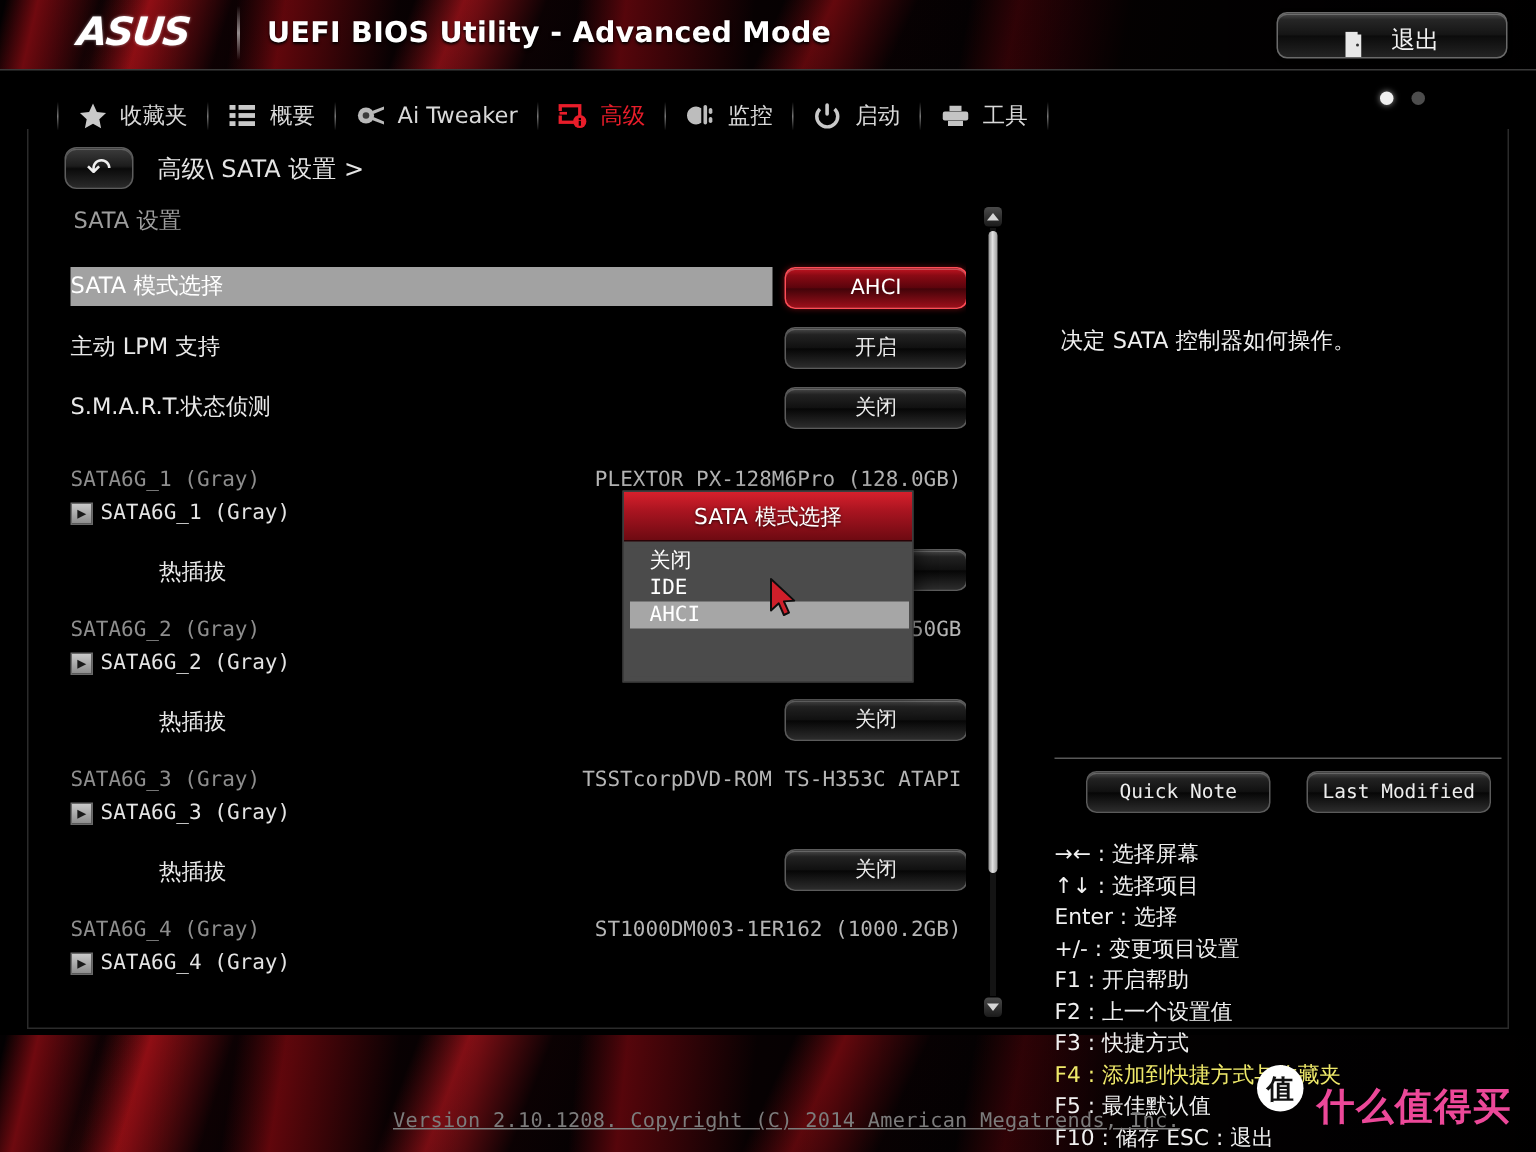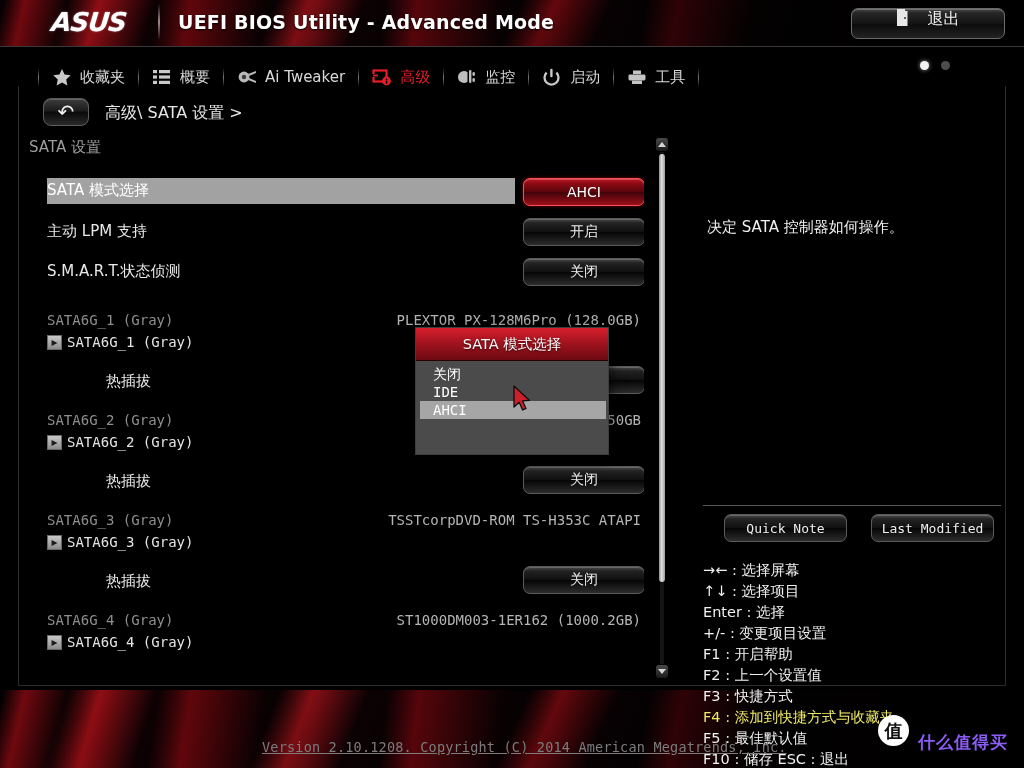--- a/index.html
+++ b/index.html
@@ -70,21 +70,21 @@
     letter-spacing: .2px;
     text-shadow: 0 1px 2px #000;
   }
   #exit-button {
     position: absolute; right: 19px; top: 8px;
     width: 154px; height: 31px;
     border-radius: 7px;
     border: 1px solid #6a6a6a;
     background: linear-gradient(180deg, #4a4a4a 0%, #262626 14%, #141414 50%, #0b0b0b 51%, #232323 100%);
     box-shadow: inset 0 1px 0 rgba(255,255,255,.22), 0 1px 3px rgba(0,0,0,.8);
-    display: flex; align-items: flex-start; justify-content: center; gap: 18px;
+    display: flex; align-items: flex-end; justify-content: center; gap: 18px;
     cursor: pointer;
   }
   #exit-button .exit-label {
     font-family: "DejaVu Sans", sans-serif;
     font-size: 16px; color: #f2f2f2;
   }
   .door-icon { width: 13px; height: 17px; position: relative; }
   .door-icon i {
     position: absolute; left: 0; top: 0; width: 11px; height: 17px;
     background: #e8e8e8;
@@ -155,21 +155,21 @@
   .back-arrow {
     font-family: "DejaVu Sans", sans-serif;
     font-size: 20px; color: #efefef; line-height: 1;
   }
   #breadcrumb {
     position: absolute; left: 86px; top: 17px;
     font-family: "DejaVu Sans", sans-serif;
     font-size: 16px; color: #e6e6e6;
   }
   #section-title {
-    position: absolute; left: 10px; top: 52px;
+    position: absolute; left: 30px; top: 52px;
     font-family: "DejaVu Sans", sans-serif;
     font-size: 15px; color: #9d9d9d; text-align: right;
   }
 
   
   #left-panel {
     position: absolute; left: 1px; top: 78px;
     width: 624px; height: 520px;
     overflow: hidden;
   }
@@ -372,21 +372,21 @@
   }
   #watermark .wm-circle {
     width: 31px; height: 31px; border-radius: 50%;
     background: #ffffff;
     display: flex; align-items: center; justify-content: center;
     font-family: "DejaVu Sans", sans-serif;
     font-size: 18px; font-weight: bold; color: #111;
   }
   #watermark .wm-text {
     font-family: "DejaVu Sans", sans-serif;
-    font-size: 17px; font-weight: bold; color: #8b5cf6;
+    font-size: 25px; font-weight: bold; color: #ec4899;
     letter-spacing: 1px;
     margin-top: 24px;
   }
 </style>
 </head>
 <body>
 
 <div id="screen">
 
   <div class="streak-band" id="band-top"></div>

